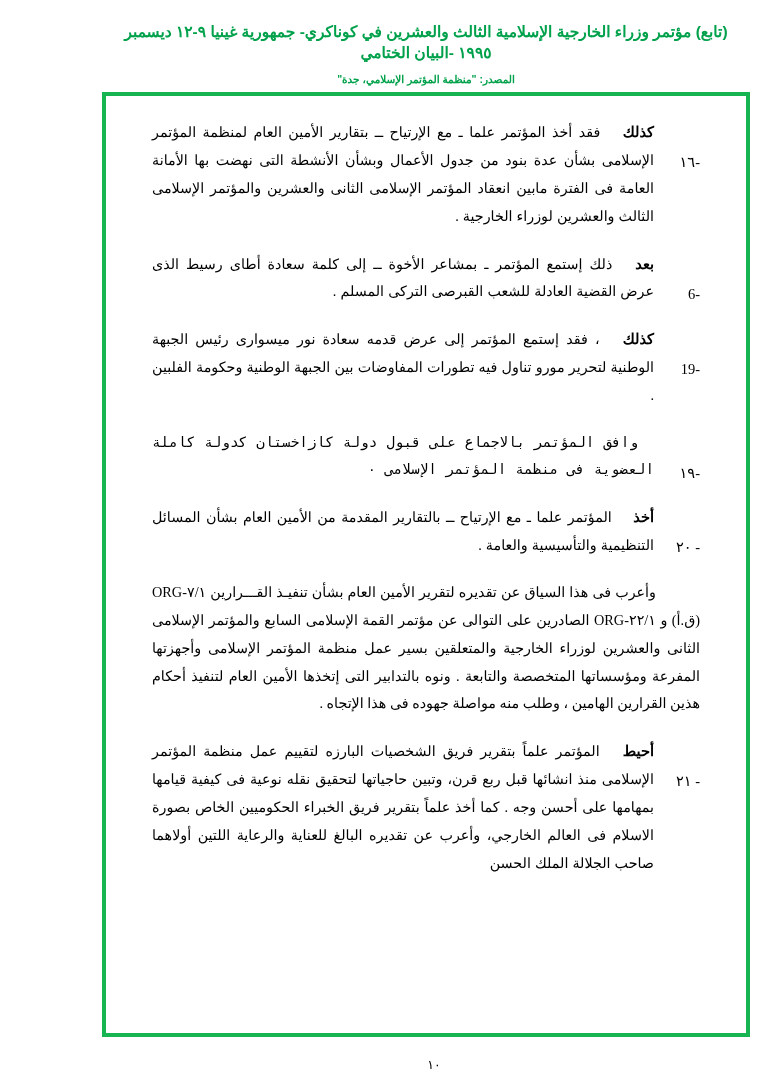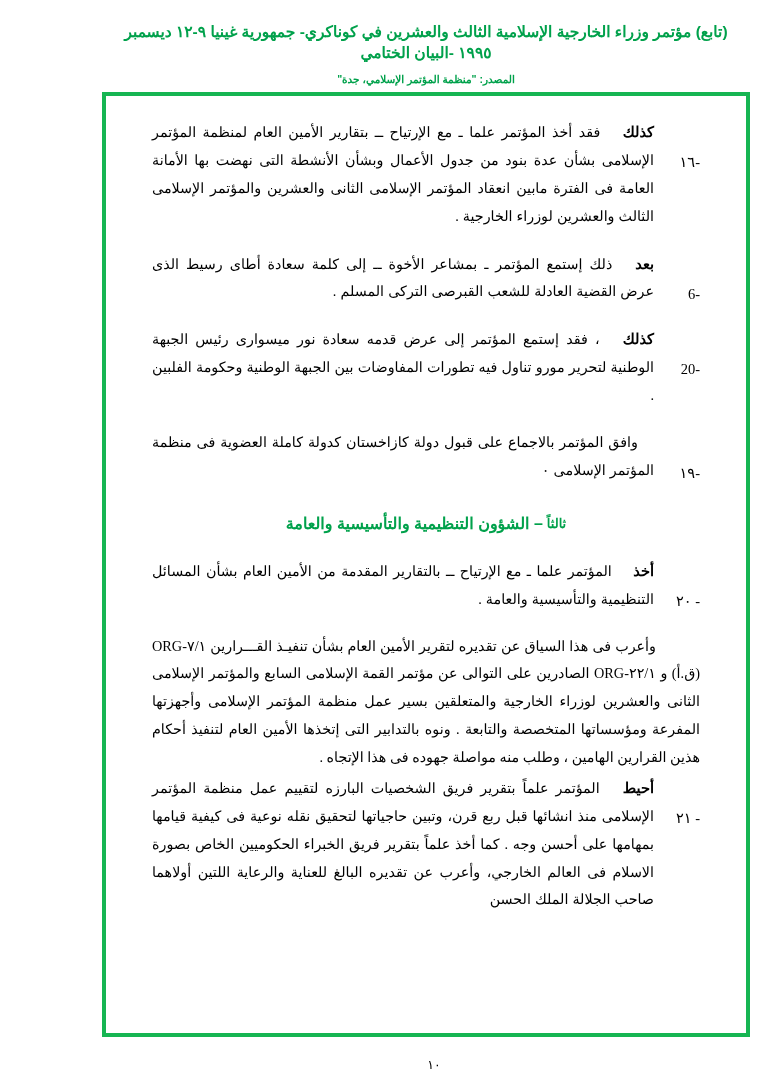--- a/index.html
+++ b/index.html
@@ -85,20 +85,21 @@
     word-spacing: 0.5px;
   }
   .lead {
     font-weight: bold;
     font-family: "Liberation Sans", sans-serif;
     font-size: 14.6px;
     margin-left: 16px;
   }
   .para-body.compact {
     line-height: 1.9;
+    font-family: Liberation Mono, monospace;
   }
   .indent-first {
     text-indent: 44px;
   }
 
   
   .section-head {
     text-align: center;
     color: #00a14b;
     font-family: "Liberation Sans", sans-serif;
@@ -114,21 +115,21 @@
     margin-left: 4px;
   }
 
   .plain-para {
     direction: rtl;
     text-align: justify;
     text-align-last: right;
     font-size: 14.3px;
     line-height: 1.95;
     color: #000;
-    margin-bottom: 2px;
+    margin-bottom: 19px;
   }
 
   
   .footer {
     position: absolute;
     left: 0;
     right: 0;
     bottom: 12px;
     text-align: center;
     font-size: 12.5px;
@@ -154,32 +155,29 @@
         <div class="para-num">-١٦</div>
         <div class="para-body"><span class="lead">كذلك</span><span> فقد أخذ المؤتمر علما ـ مع الإرتياح ــ بتقارير الأمين العام لمنظمة المؤتمر الإسلامى بشأن عدة بنود من جدول الأعمال وبشأن الأنشطة التى نهضت بها الأمانة العامة فى الفترة مابين انعقاد المؤتمر الإسلامى الثانى والعشرين والمؤتمر الإسلامى الثالث والعشرين لوزراء الخارجية .</span></div>
       </div>
 
       <div class="para">
         <div class="para-num">-6</div>
         <div class="para-body"><span class="lead">بعد</span><span> ذلك إستمع المؤتمر ـ بمشاعر الأخوة ــ إلى كلمة سعادة أطاى رسيط الذى عرض القضية العادلة للشعب القبرصى التركى المسلم .</span></div>
       </div>
 
       <div class="para">
-        <div class="para-num">-20</div>
+        <div class="para-num">-19</div>
         <div class="para-body"><span class="lead">كذلك</span><span> ، فقد إستمع المؤتمر إلى عرض قدمه سعادة نور ميسوارى رئيس الجبهة الوطنية لتحرير مورو تناول فيه تطورات المفاوضات بين الجبهة الوطنية وحكومة الفلبين .</span></div>
       </div>
 
       <div class="para">
         <div class="para-num">-١٩</div>
         <div class="para-body compact"><span class="lead"></span><span>وافق المؤتمر بالاجماع على قبول دولة كازاخستان كدولة كاملة العضوية فى منظمة المؤتمر الإسلامى ٠</span></div>
       </div>
 
-      <div class="section-head">
-        <span class="sec-mark">ثالثاً</span><span>– الشؤون التنظيمية والتأسيسية والعامة</span>
-      </div>
 
       <div class="para">
         <div class="para-num">- ٢٠</div>
         <div class="para-body"><span class="lead">أخذ</span><span> المؤتمر علما ـ مع الإرتياح ــ بالتقارير المقدمة من الأمين العام بشأن المسائل التنظيمية والتأسيسية والعامة .</span></div>
       </div>
 
       <div class="plain-para indent-first">وأعرب فى هذا السياق عن تقديره لتقرير الأمين العام بشأن تنفيـذ القـــرارين ٧/١-ORG (ق.أ) و ٢٢/١-ORG الصادرين على التوالى عن مؤتمر القمة الإسلامى السابع والمؤتمر الإسلامى الثانى والعشرين لوزراء الخارجية والمتعلقين بسير عمل منظمة المؤتمر الإسلامى وأجهزتها المفرعة ومؤسساتها المتخصصة والتابعة . ونوه بالتدابير التى إتخذها الأمين العام لتنفيذ أحكام هذين القرارين الهامين ، وطلب منه مواصلة جهوده فى هذا الإتجاه .</div>
 
       <div class="para">
         <div class="para-num">- ٢١</div>

